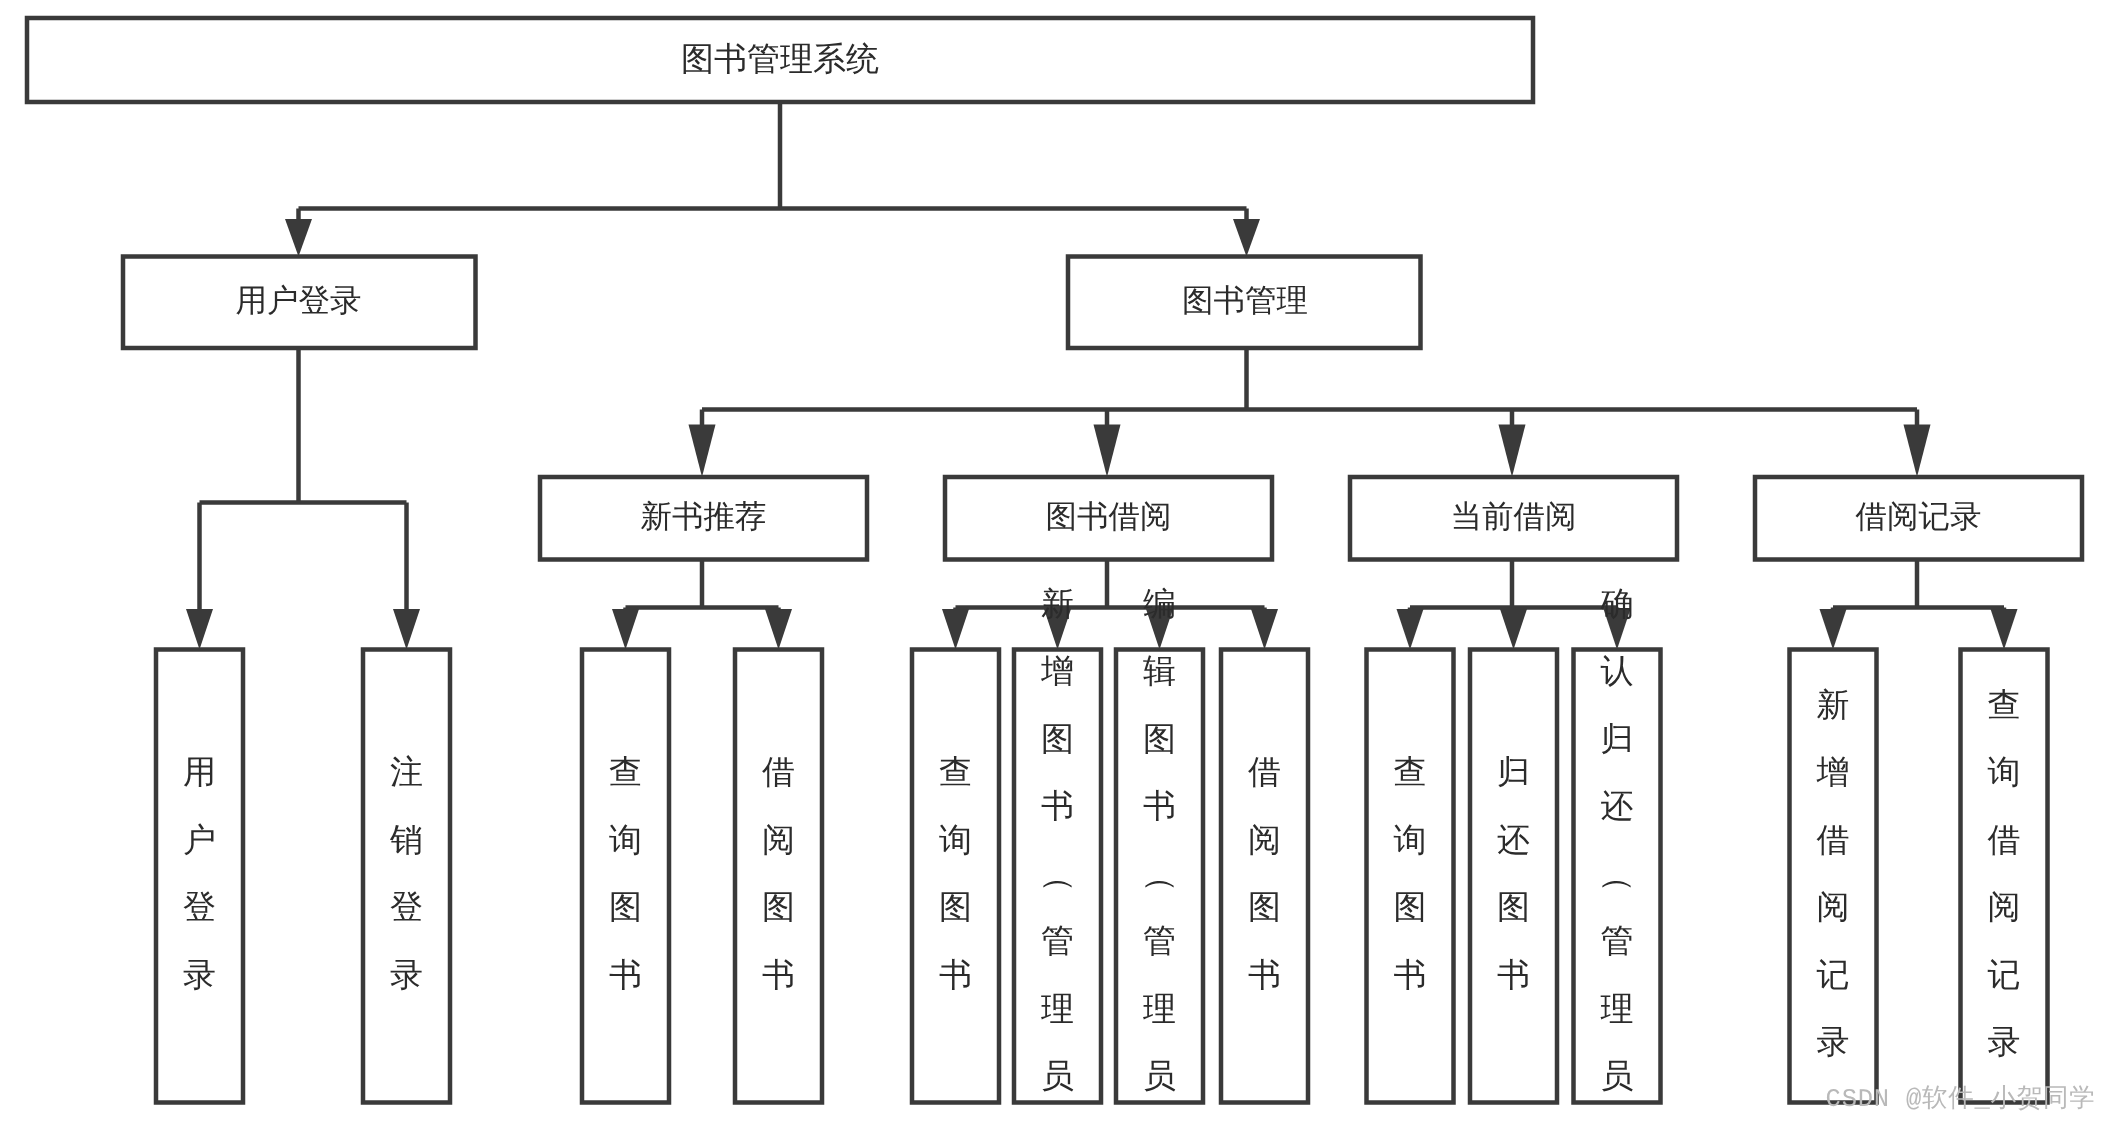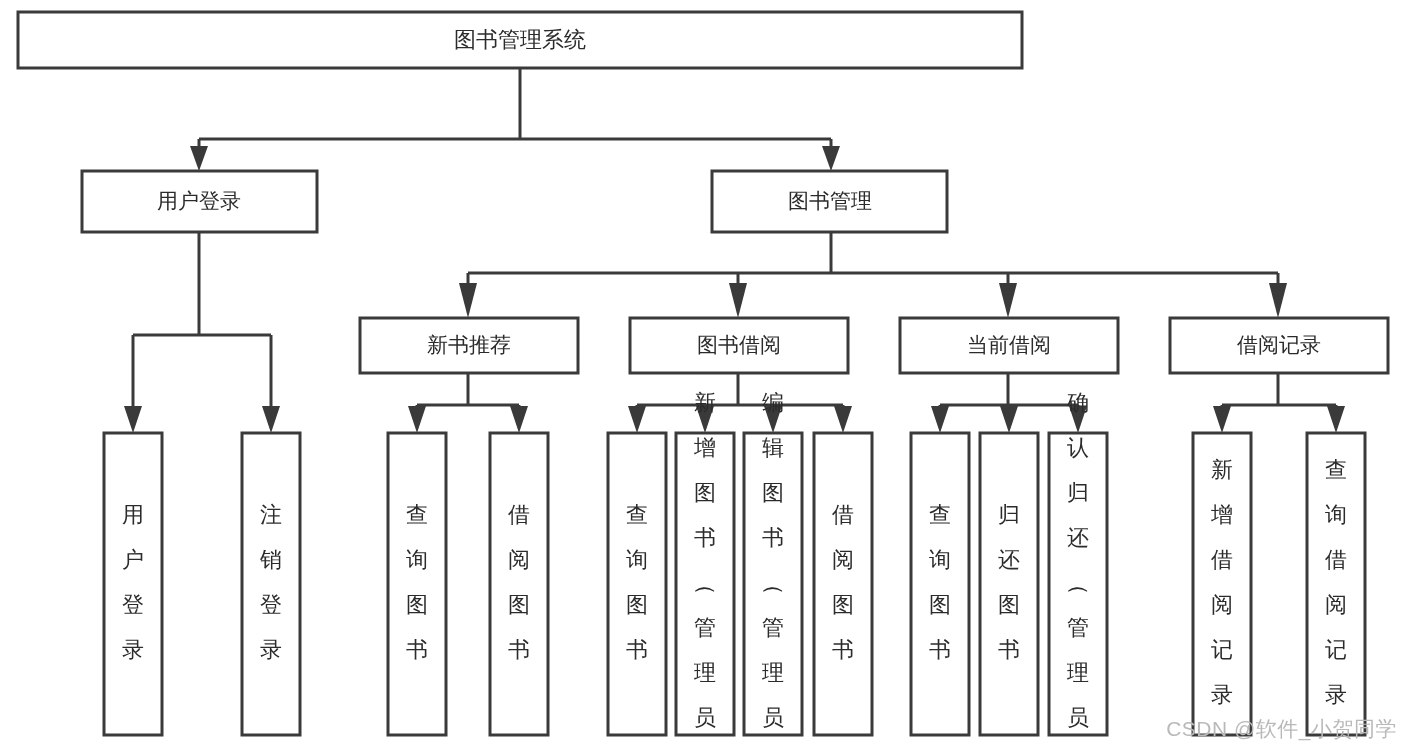--- a/index.html
+++ b/index.html
@@ -58,22 +58,22 @@
     font-family: "Liberation Sans", "DejaVu Sans", sans-serif;
     font-size: 22px;
     fill: #2b2b2b;
     text-anchor: middle;
     dominant-baseline: middle;
   }
   .watermark {
     position: absolute;
     right: 8px;
     bottom: 4px;
-    font-family: Liberation Sans, sans-serif;
-    font-size: 21px;
+    font-family: Liberation Mono, monospace;
+    font-size: 17px;
     color: #b9b9b9;
     letter-spacing: 0.5px;
     white-space: nowrap;
     user-select: none;
   }
 </style>
 </head>
 <body>
 
 <div id="diagram-root">

